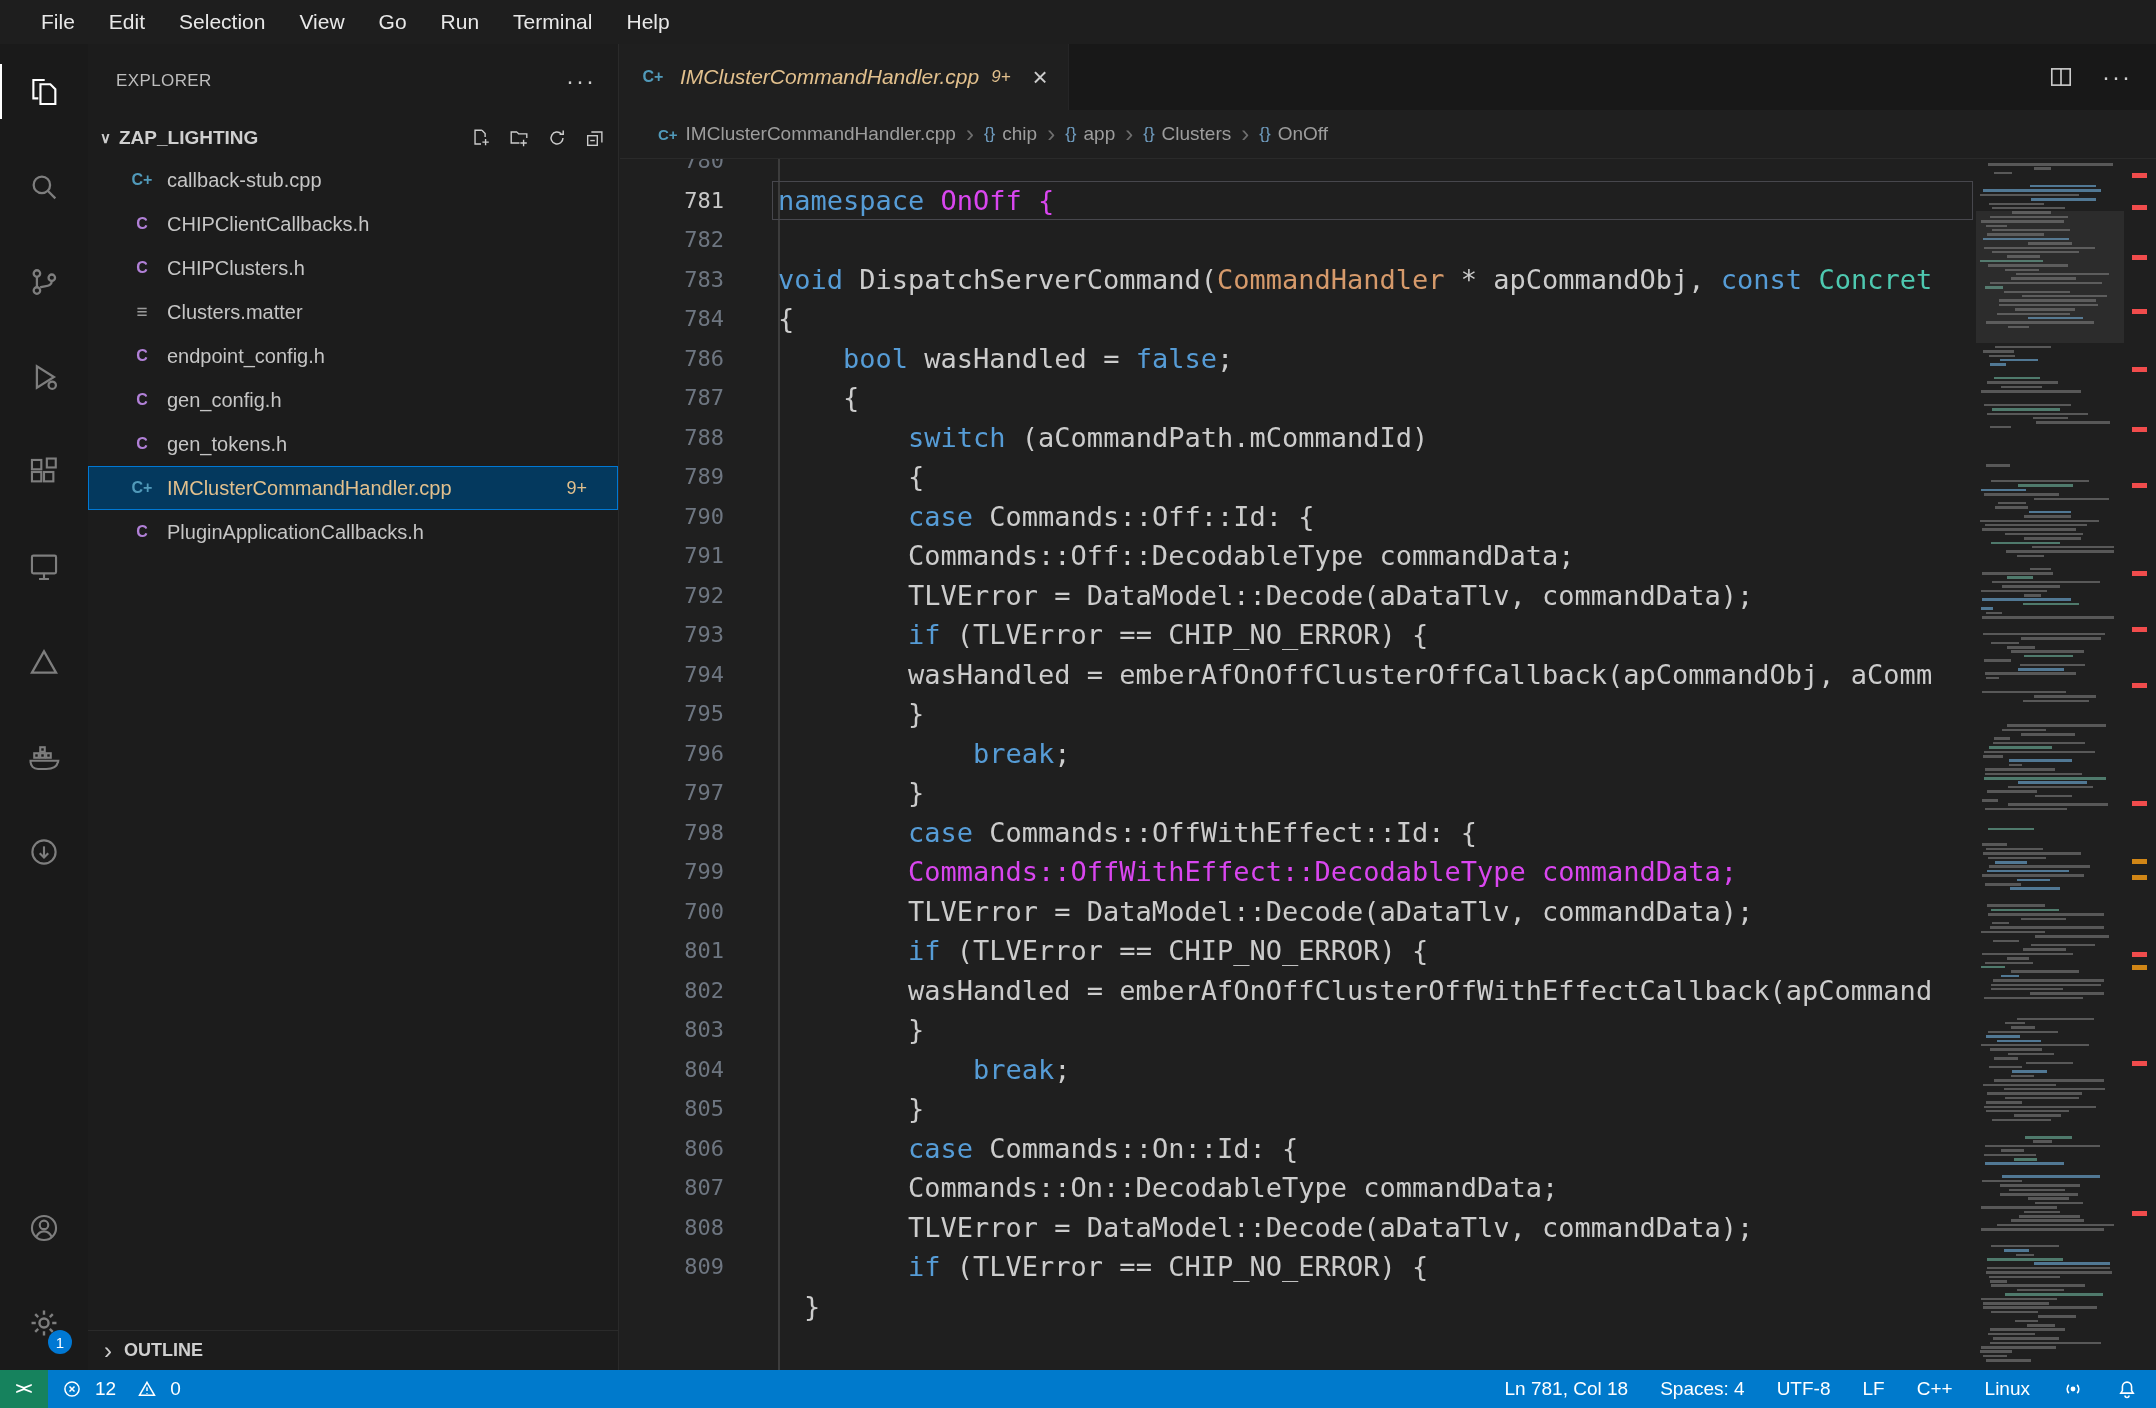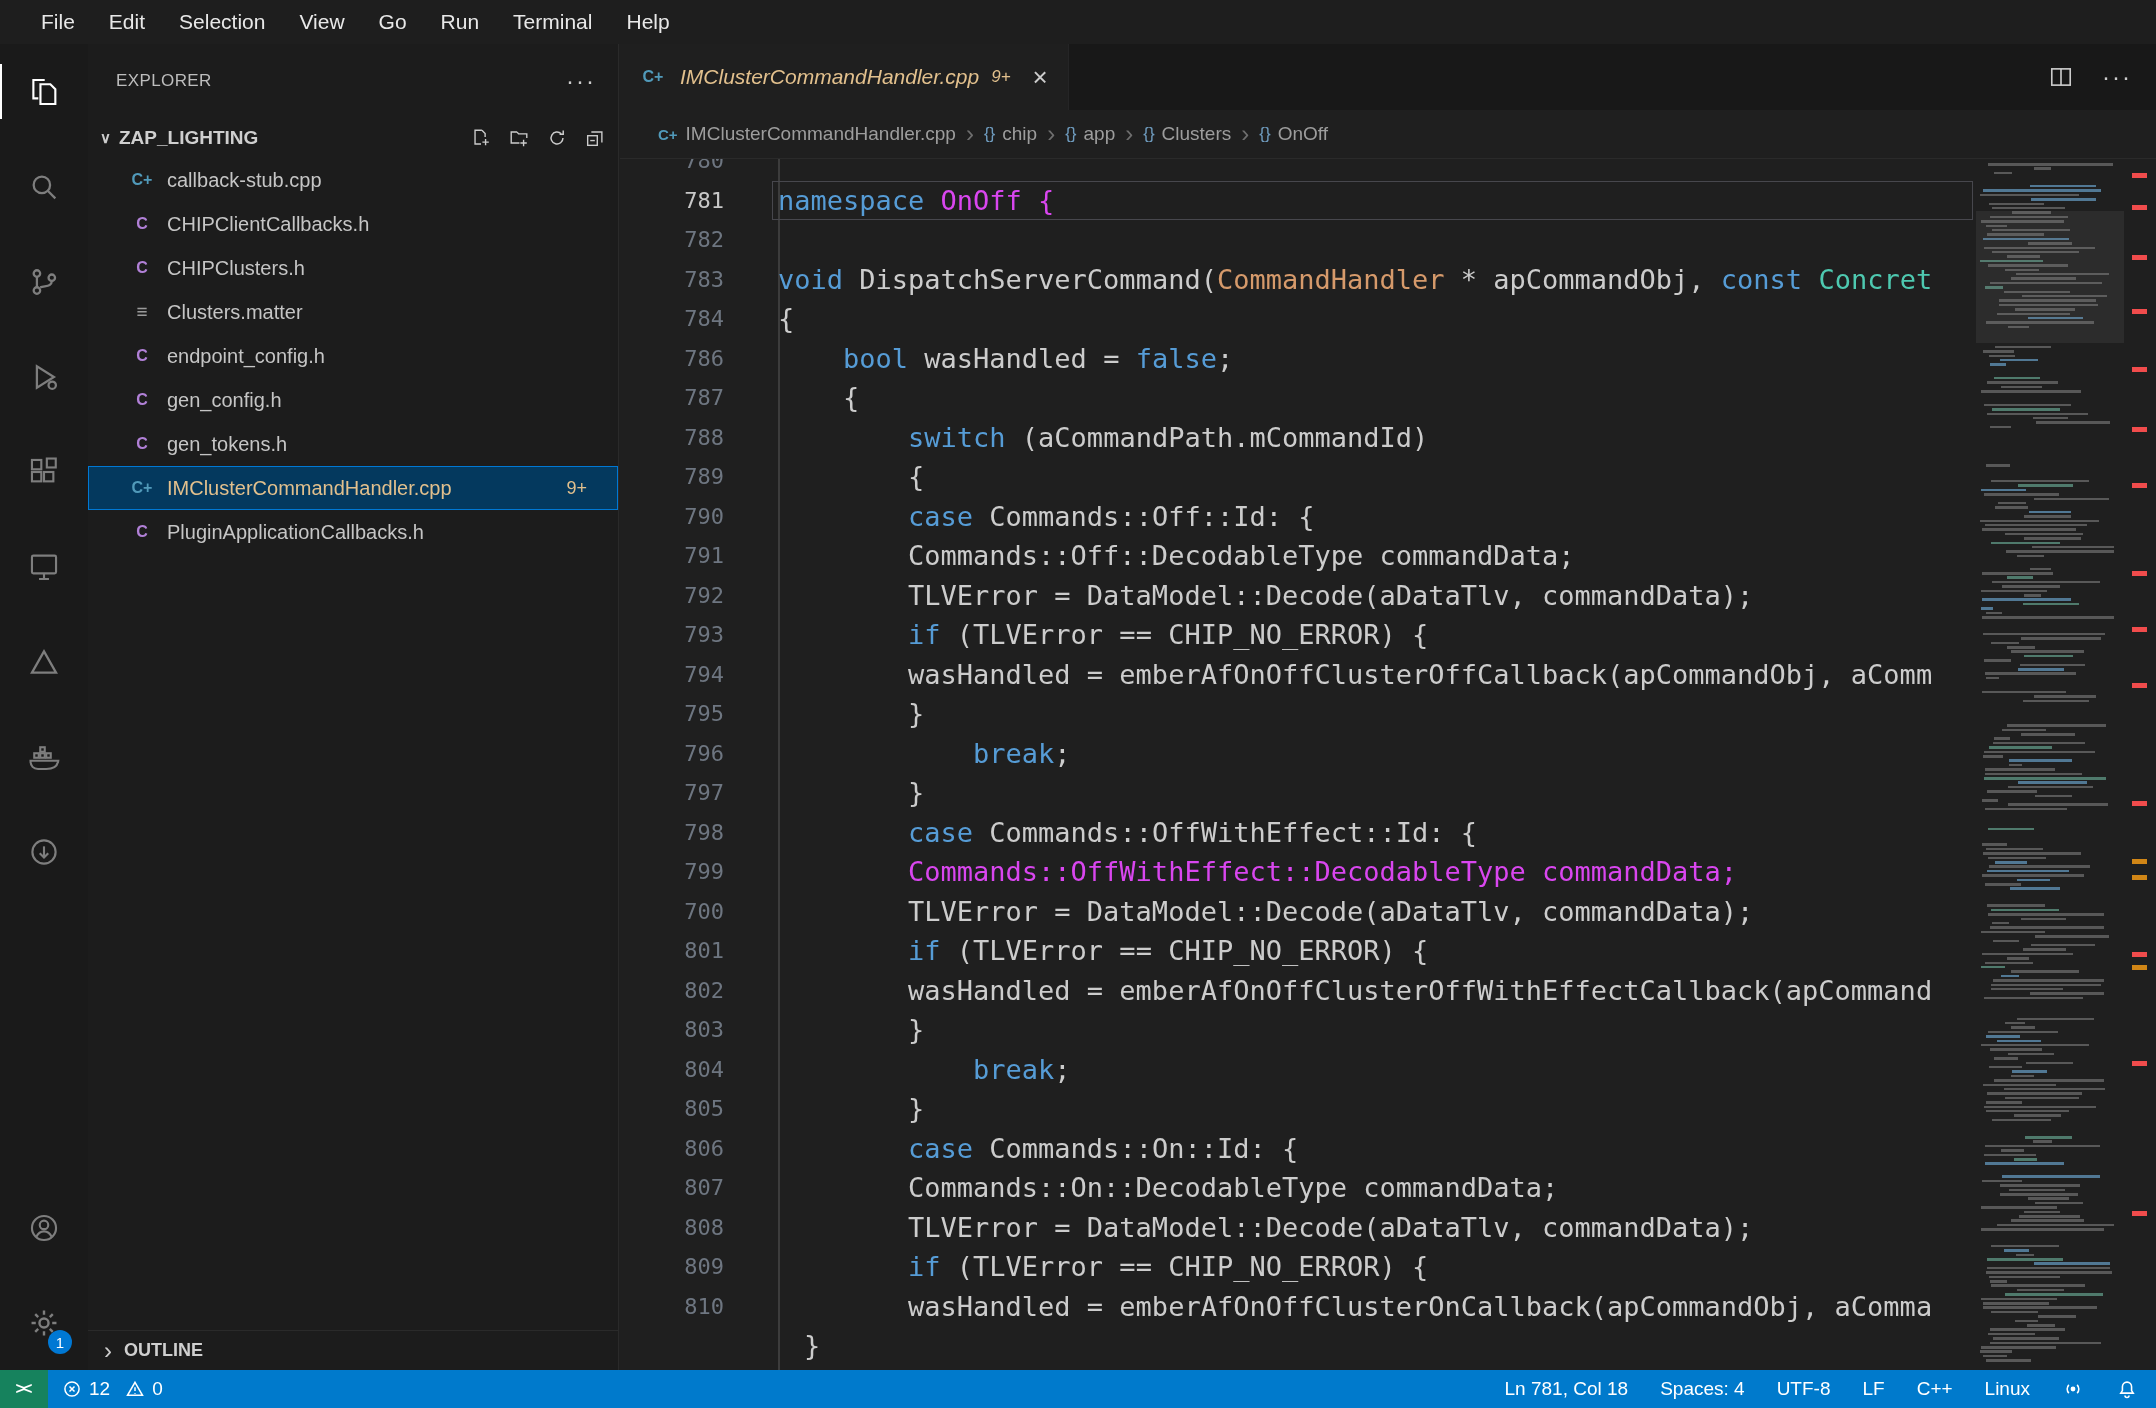--- a/index.html
+++ b/index.html
@@ -85,21 +85,21 @@
   .guide { position:absolute; left:158px; top:0; bottom:0; width:1.5px; background:#3c3c3c; }
 
   .minimap { position:absolute; top:115px; right:32px; width:148px; bottom:0; background:#1f1f1f; overflow:hidden; }
   .ruler { position:absolute; top:115px; right:0; width:32px; bottom:0; background:#1f1f1f; }
 
   
   .statusbar { position:absolute; left:0; right:0; bottom:0; height:38px; background:#007acc;
                display:flex; align-items:center; color:#ffffff; font-size:19px; z-index:7; }
   .remote { width:48px; height:38px; background:#16825d; display:flex; align-items:center;
             justify-content:center; font-weight:700; font-size:17px; letter-spacing:-3px; padding-right:3px; }
-  .sb-group { display:flex; align-items:center; gap:7px; margin-left:14px; }
+  .sb-group { display:flex; align-items:center; gap:13px; margin-left:14px; }
   .sb-right { margin-left:auto; display:flex; align-items:center; gap:32px; padding-right:18px; }
   .sb-item { white-space:nowrap; }
 </style>
 </head>
 <body>
 
 <div class="app">
 
   <div class="menubar">
       <div class="menu-item">File</div>
@@ -429,24 +429,20 @@
             <div class="ln">807</div>
             <div class="lt"><span style="color: rgb(204, 204, 204);">        Commands::On::DecodableType commandData;</span></div>
           </div>
           <div class="code-line">
             <div class="ln">808</div>
             <div class="lt"><span style="color: rgb(204, 204, 204);">        TLVError = DataModel::Decode(aDataTlv, commandData);</span></div>
           </div>
           <div class="code-line">
             <div class="ln">809</div>
             <div class="lt"><span style="color: rgb(204, 204, 204);">        </span><span style="color: rgb(86, 156, 214);">if</span><span style="color: rgb(204, 204, 204);"> (TLVError == CHIP_NO_ERROR) {</span></div>
-          </div>
-          <div class="code-line">
-            <div class="ln">810</div>
-            <div class="lt"><span style="color: rgb(204, 204, 204);">        wasHandled = emberAfOnOffClusterOnCallback(apCommandObj, aComma</span></div>
           </div>
           <div class="code-line">
             <div class="lt"><span style="color: rgb(204, 204, 204);">        }</span></div>
           </div>
         </div>
     </div>
     <div class="minimap">
         <div style="position: absolute; left: 12px; top: 4px; width: 125px; height: 2.6px; background: rgb(88, 88, 88);"></div>
         <div style="position: absolute; left: 58px; top: 8.4px; width: 17px; height: 2.6px; background: rgb(88, 88, 88);"></div>
         <div style="position: absolute; left: 18px; top: 12.8px; width: 18px; height: 2.6px; background: rgb(88, 88, 88);"></div>

